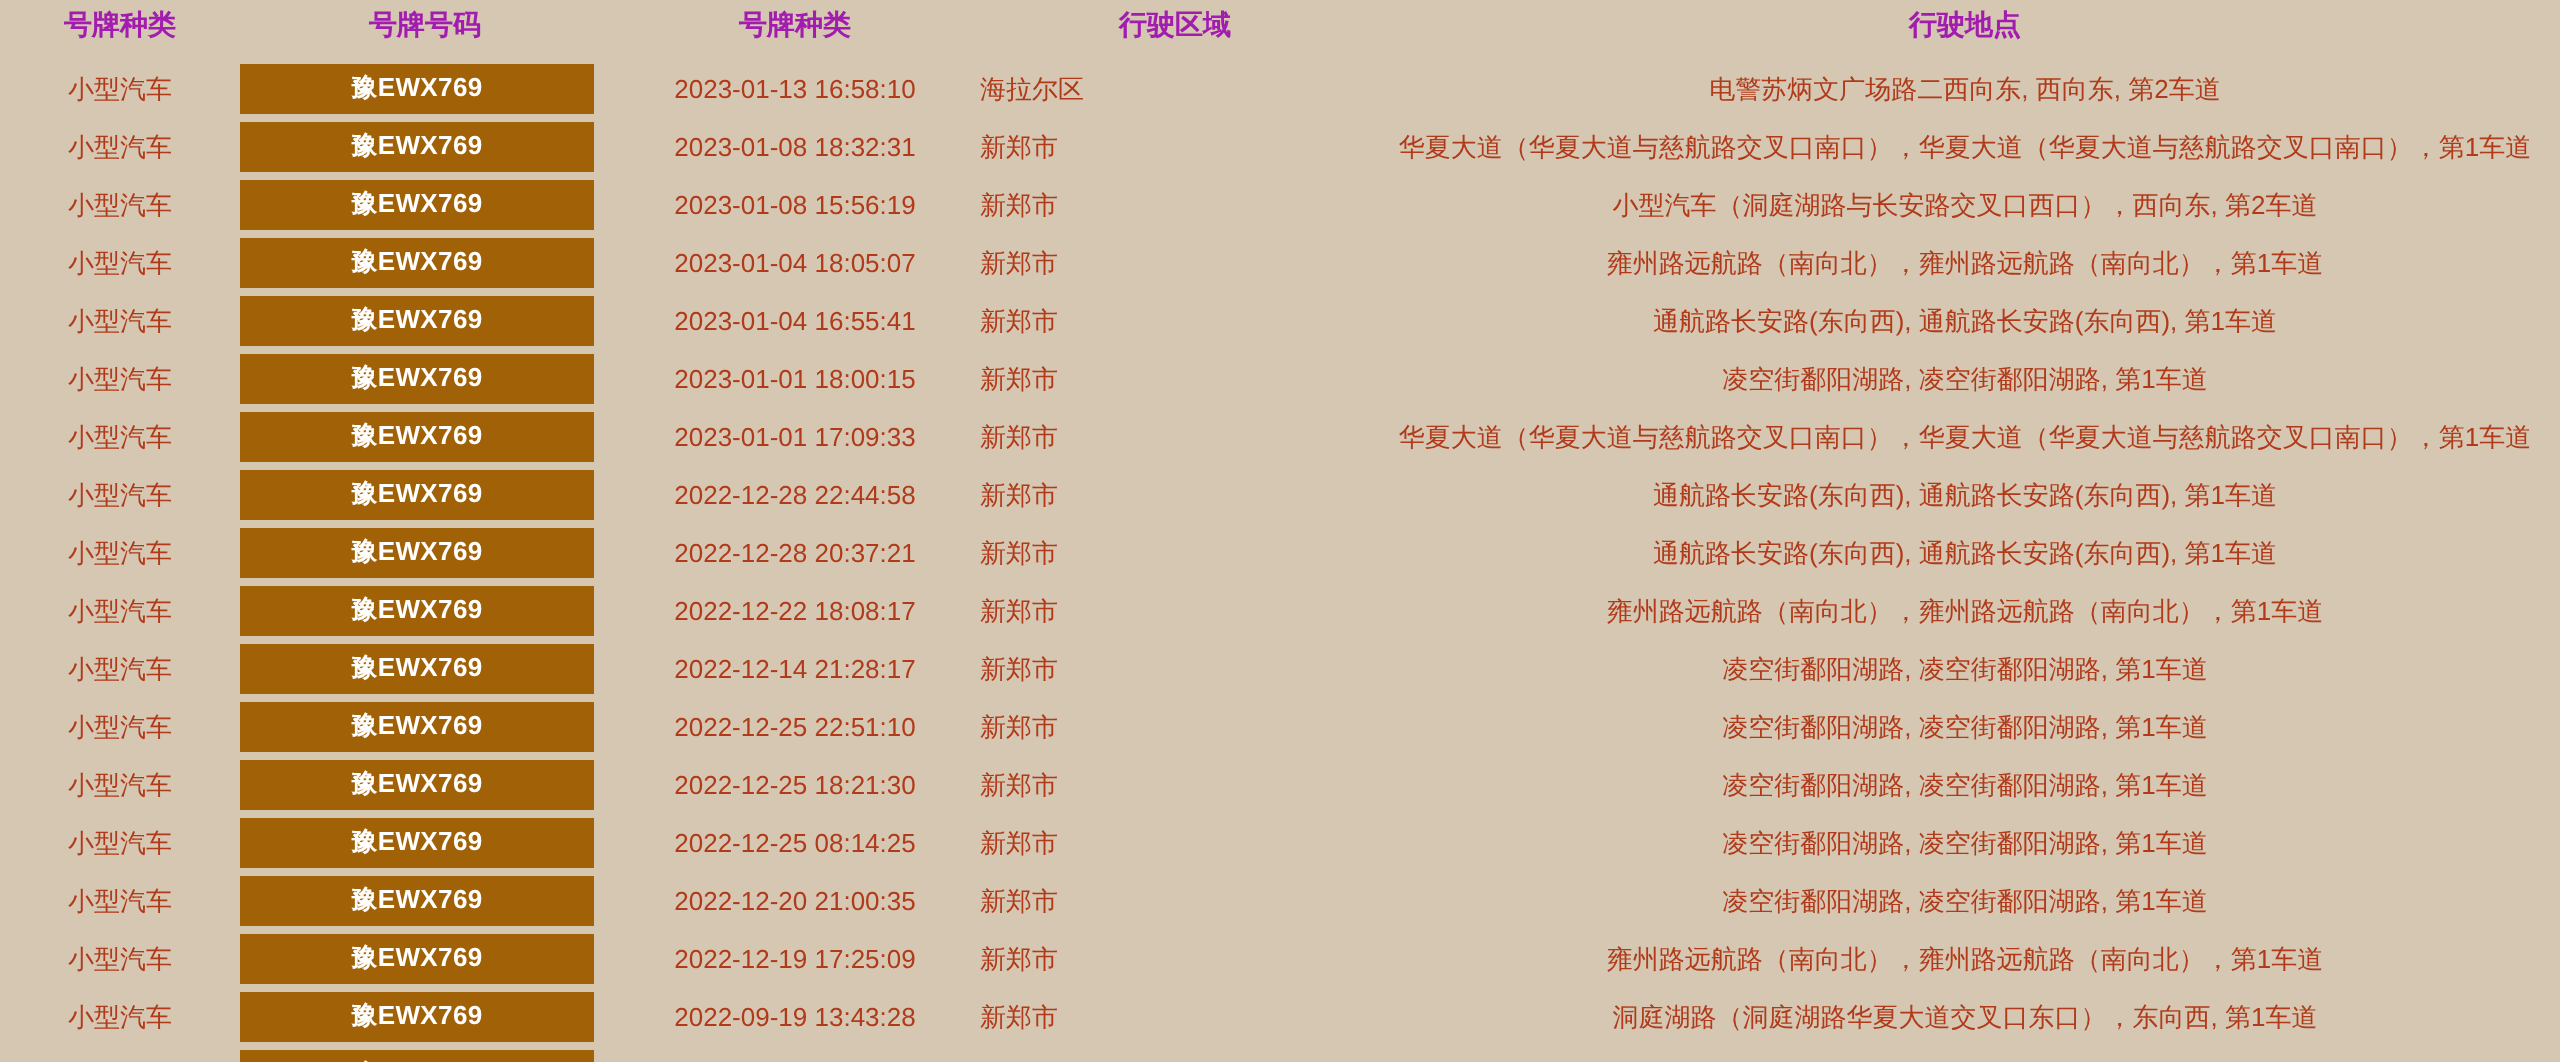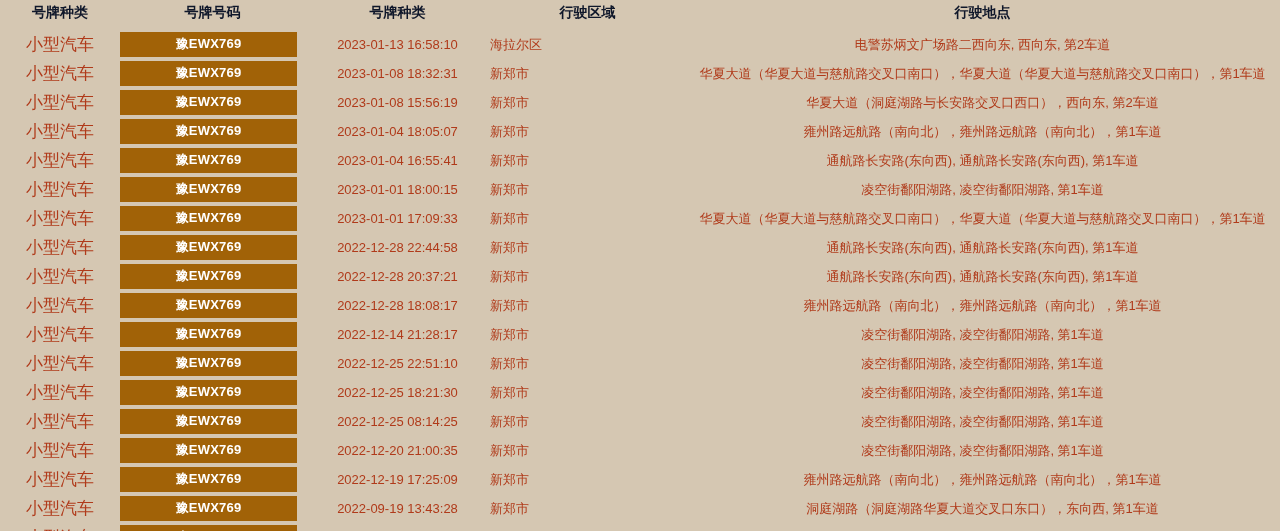--- a/index.html
+++ b/index.html
@@ -19,21 +19,21 @@
     width: 1280px;
   }
   table.records {
     border-collapse: collapse;
     width: 1280px;
     table-layout: fixed;
   }
   table.records th {
     font-size: 14px;
     font-weight: bold;
-    color: #0f172a;
+    color: #a21caf;
     text-align: center;
     padding: 4px 0 8px 0;
     white-space: nowrap;
   }
   table.records td {
     padding: 2px 0;
     height: 21px;
     vertical-align: middle;
     white-space: nowrap;
     overflow: hidden;
@@ -41,21 +41,21 @@
   
   col.c-type   { width: 120px; }
   col.c-plate  { width: 185px; }
   col.c-time   { width: 185px; }
   col.c-area   { width: 195px; }
   col.c-place  { width: 595px; }
 
   .cell-type {
     text-align: center;
     color: #b03a1a;
-    font-size: 17px;
+    font-size: 13px;
   }
   .cell-plate {
     text-align: left;
   }
   .plate-chip {
     display: block;
     background: #a16207;
     color: #ffffff;
     font-size: 13px;
     font-weight: bold;
@@ -124,21 +124,21 @@
           <td class="cell-area">新郑市</td>
           <td class="cell-place">华夏大道（华夏大道与慈航路交叉口南口），华夏大道（华夏大道与慈航路交叉口南口），第1车道</td>
         </tr>
         <tr>
           <td class="cell-type">小型汽车</td>
           <td class="cell-plate">
             <span class="plate-chip">豫EWX769</span>
           </td>
           <td class="cell-time">2023-01-08 15:56:19</td>
           <td class="cell-area">新郑市</td>
-          <td class="cell-place">华夏大道（洞庭湖路与长安路交叉口西口），西向东, 第2车道</td>
+          <td class="cell-place">小型汽车（洞庭湖路与长安路交叉口西口），西向东, 第2车道</td>
         </tr>
         <tr>
           <td class="cell-type">小型汽车</td>
           <td class="cell-plate">
             <span class="plate-chip">豫EWX769</span>
           </td>
           <td class="cell-time">2023-01-04 18:05:07</td>
           <td class="cell-area">新郑市</td>
           <td class="cell-place">雍州路远航路（南向北），雍州路远航路（南向北），第1车道</td>
         </tr>
@@ -185,21 +185,21 @@
           </td>
           <td class="cell-time">2022-12-28 20:37:21</td>
           <td class="cell-area">新郑市</td>
           <td class="cell-place">通航路长安路(东向西), 通航路长安路(东向西), 第1车道</td>
         </tr>
         <tr>
           <td class="cell-type">小型汽车</td>
           <td class="cell-plate">
             <span class="plate-chip">豫EWX769</span>
           </td>
-          <td class="cell-time">2022-12-28 18:08:17</td>
+          <td class="cell-time">2022-12-22 18:08:17</td>
           <td class="cell-area">新郑市</td>
           <td class="cell-place">雍州路远航路（南向北），雍州路远航路（南向北），第1车道</td>
         </tr>
         <tr>
           <td class="cell-type">小型汽车</td>
           <td class="cell-plate">
             <span class="plate-chip">豫EWX769</span>
           </td>
           <td class="cell-time">2022-12-14 21:28:17</td>
           <td class="cell-area">新郑市</td>

